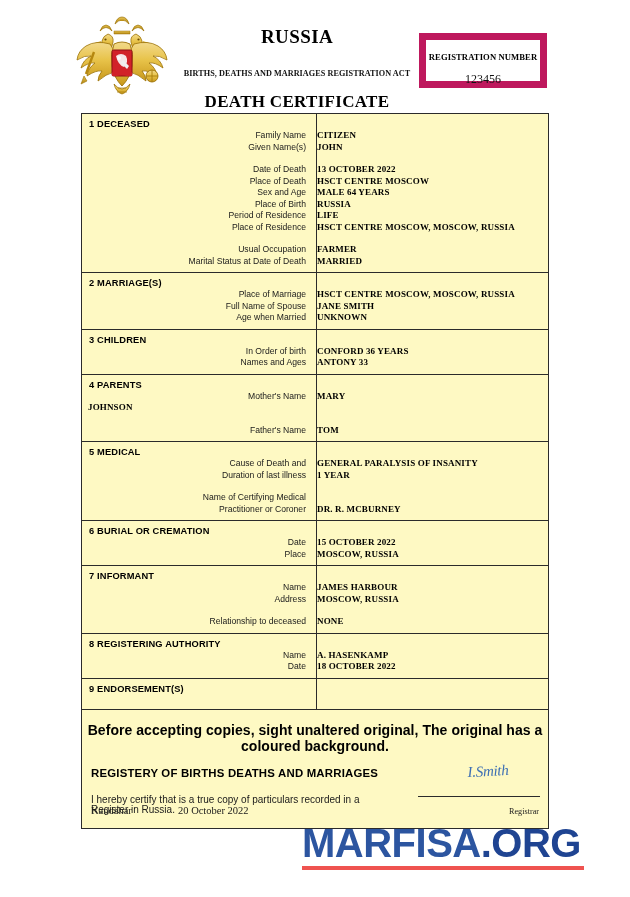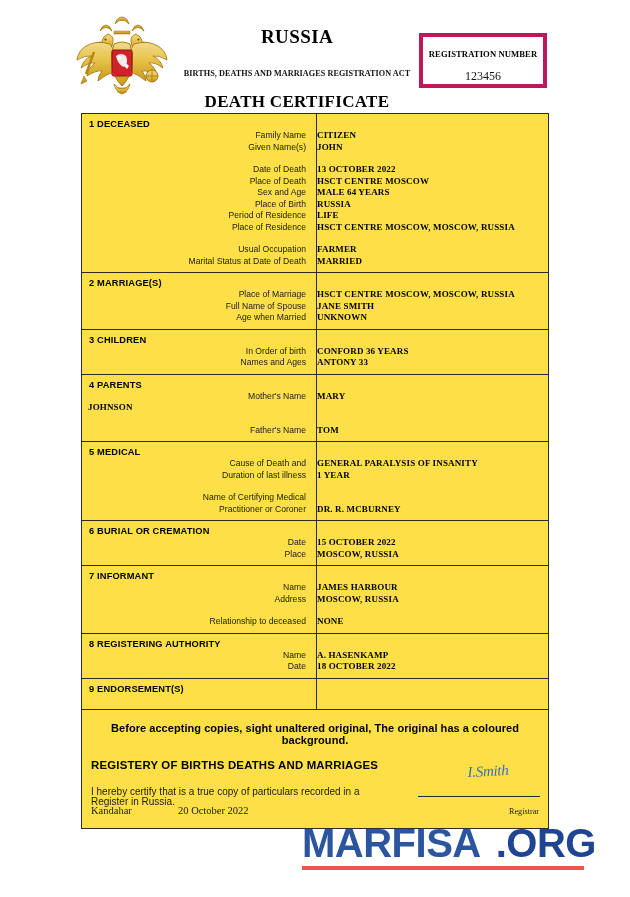--- a/index.html
+++ b/index.html
@@ -57,21 +57,21 @@
     font-size: 17px;
     color: #000;
     margin-top: 13px;
     letter-spacing: 0.3px;
     line-height: 20px;
   }
   .regbox {
     position: absolute;
     left: 419px; top: 33px;
     width: 128px; height: 55px;
-    border: 4px solid #be185d;
+    border: 7px solid #be185d;
     box-sizing: border-box;
     text-align: center;
   }
   .regbox-label {
     font-family: "Liberation Serif", serif;
     font-weight: bold;
     font-size: 8.6px;
     color: #000;
     margin-top: 12px;
     letter-spacing: 0.1px;
@@ -83,21 +83,21 @@
     margin-top: 10px;
   }
 
   
   .cert {
     position: absolute;
     left: 81px; top: 113px;
     width: 468px;
     border: 1.4px solid #2b2b2b;
     box-sizing: border-box;
-    background: #fde047;
+    background: #fef9c3;
   }
   .section {
     position: relative;
     border-bottom: 1.4px solid #2b2b2b;
     box-sizing: border-box;
   }
   .section:last-child { border-bottom: none; }
 
   
   .section.has-divider::before {
@@ -151,21 +151,21 @@
   .rows.offset-top { padding-top: 16px; }
 
   
   .footer {
     position: relative;
     padding: 0;
     height: 118px;
   }
   .footer-note {
     text-align: center;
-    font-size: 11px;
+    font-size: 14px;
     font-weight: bold;
     color: #000;
     padding-top: 12px;
     letter-spacing: 0.05px;
   }
   .footer-registry {
     font-size: 11.4px;
     font-weight: bold;
     color: #000;
     padding: 13px 0 0 9px;
@@ -230,21 +230,21 @@
     width: 300px;
   }
   .wm-text {
     font-family: "Liberation Sans", sans-serif;
     font-size: 40px;
     font-weight: bold;
     color: #2c55a0;
     letter-spacing: -0.5px;
     line-height: 42px;
   }
-  .wm-text .org { color: #1f4492; margin-left: 15px; }
+  .wm-text .org { color: #1f4492; }
   .wm-rule {
     margin-top: 2px;
     width: 282px;
     height: 4px;
     background: #ef5350;
   }
 </style>
 </head>
 <body>
 

